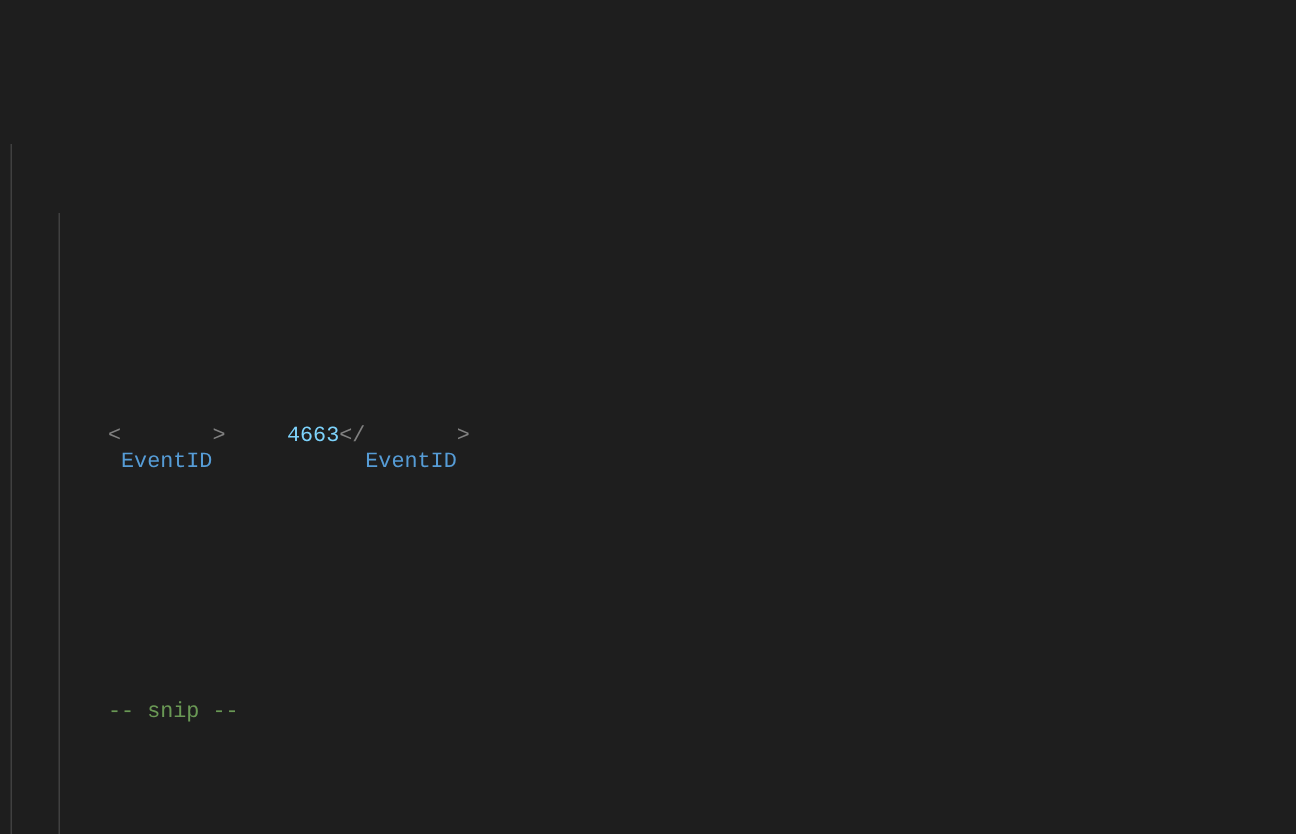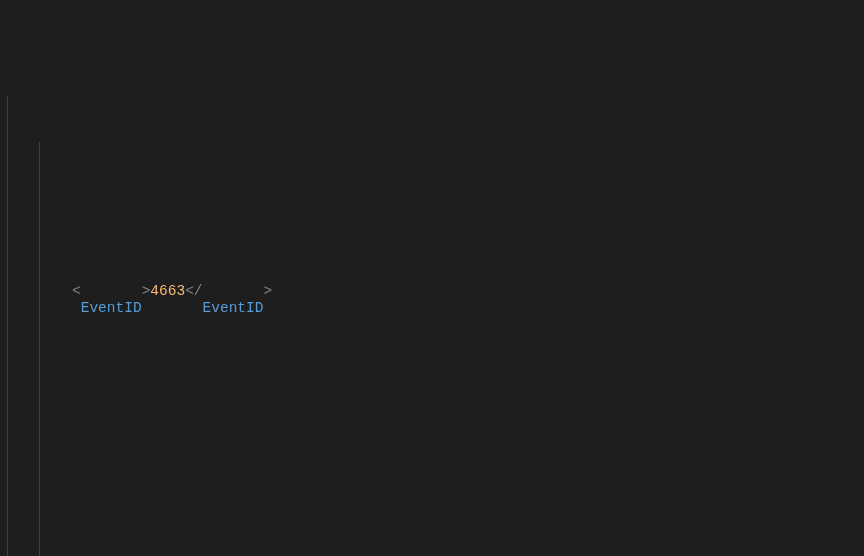--- a/index.html
+++ b/index.html
@@ -15,21 +15,21 @@
     font-size: 14.5px;
     line-height: 23px;
     color: #d4d4d4;
     white-space: pre;
     padding-top: 4px;
   }
   .guide-outer { border-left: 1px solid #404040; margin-left: 7px; }
   .guide-inner { border-left: 1px solid #404040; margin-left: 31px; }
   .tag  { color: #808080; }
   .elem { color: #569cd6; margin-top: 34px; }
-  .txt  { color: #fdba74; }
+  .txt  { color: #7dd3fc; margin-left: 41px; }
   .comment { color: #6a9955; }
   .row {
     display: flex;
     align-items: center;
     height: 23px;
     padding-left: 32px;
   }
   .row1 { padding-left: 32px; }
   .line { position: relative; height:23px; }
 </style>
@@ -41,20 +41,23 @@
 <div class="guide-outer">
   <div class="guide-inner">
 
     
     <div class="line">
       <span class="row row1"><span class="tag">&lt;</span><span class="elem">EventID</span><span class="tag">&gt;</span><span class="txt">4663</span><span class="tag">&lt;/</span><span class="elem">EventID</span><span class="tag">&gt;</span></span>
     </div>
 
     
     <div class="line"><span class="row row1">&nbsp;</span></div>
+    <div class="line">
+      <span class="row row1"><span class="comment">-- snip --</span></span>
+    </div>
     <div class="line"><span class="row row1">&nbsp;</span></div>
 
     
     
     
     
 
   </div>
 
   

